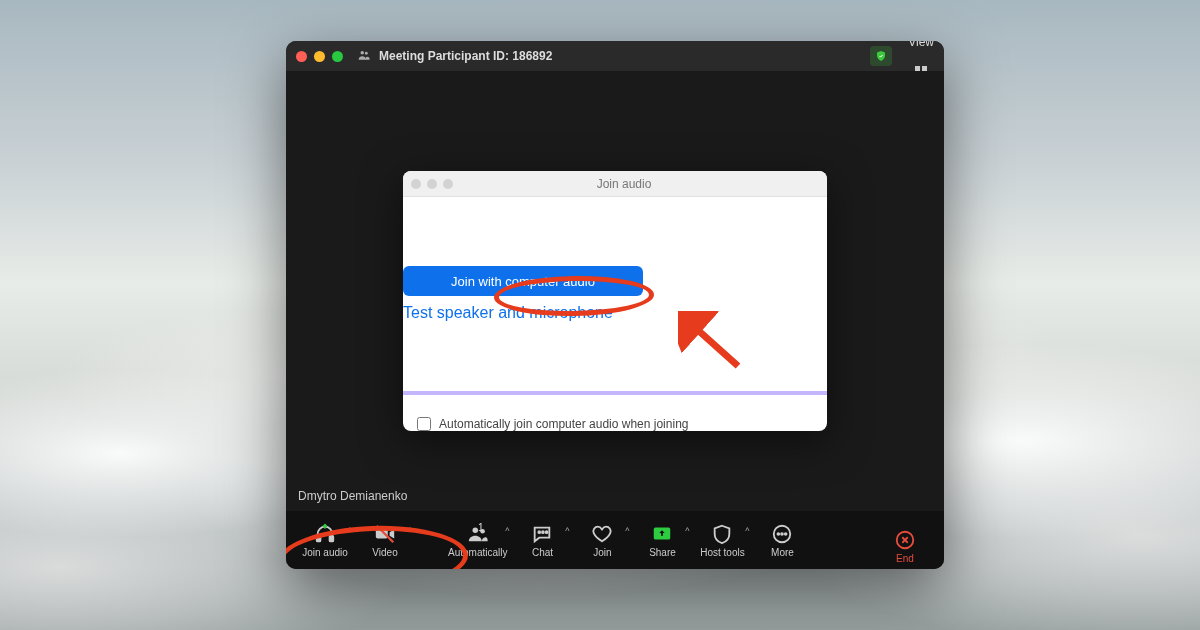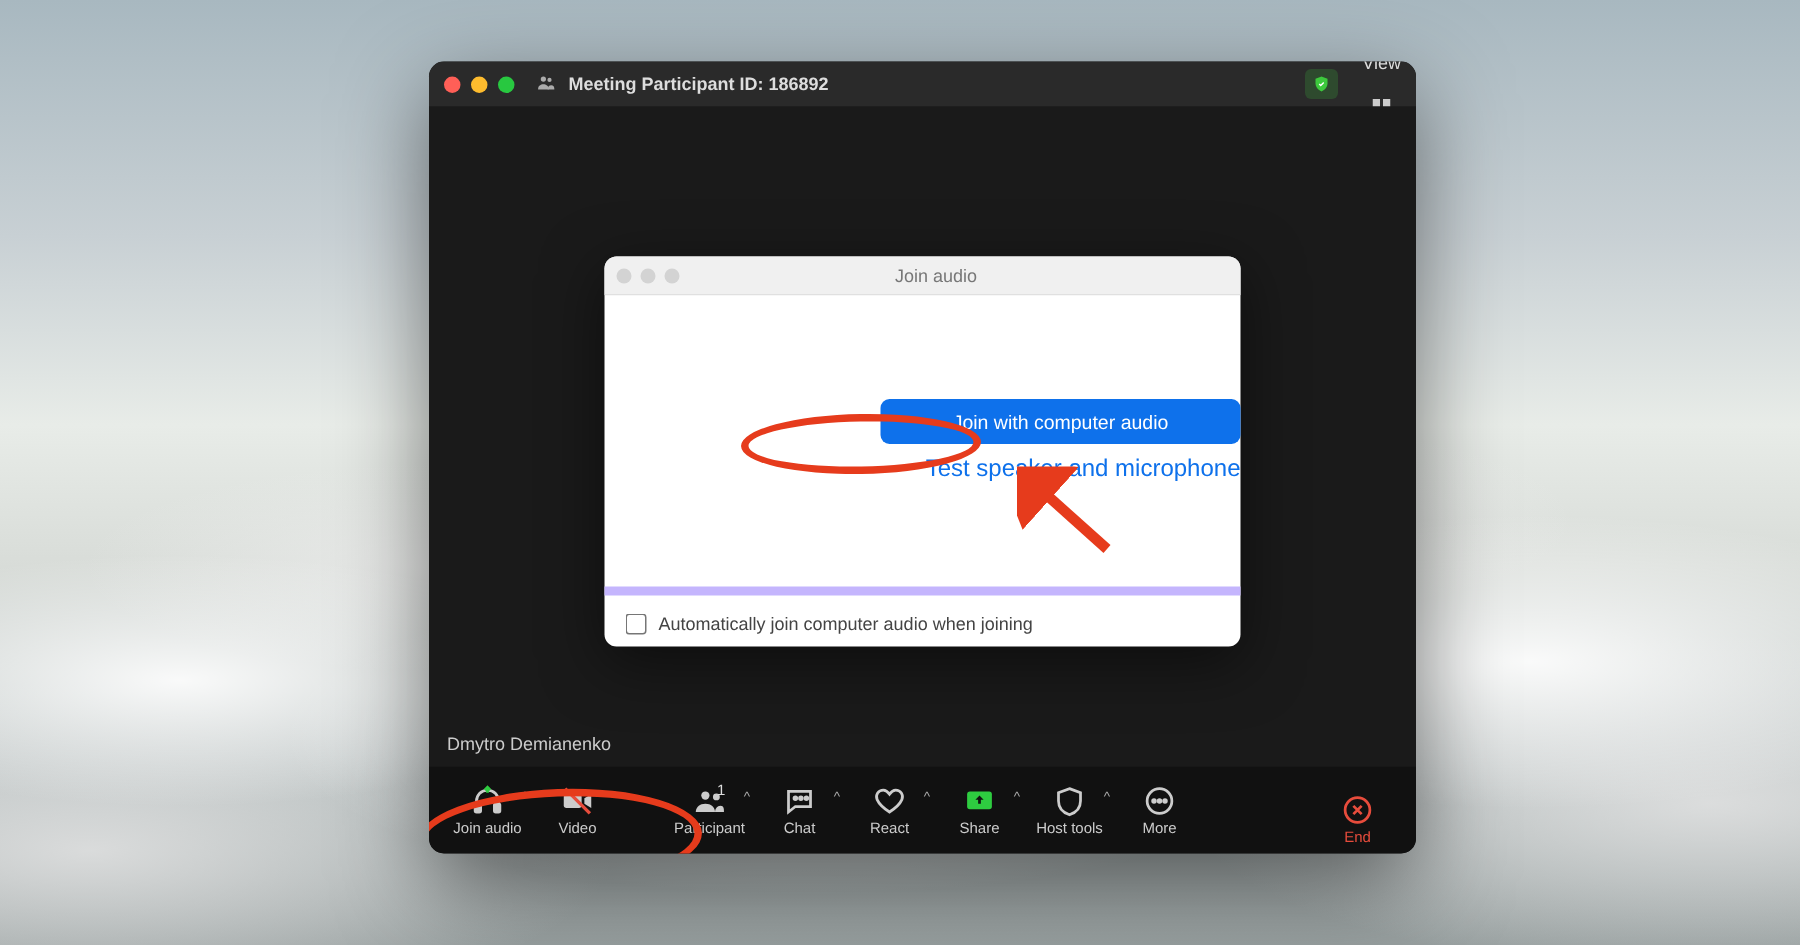--- a/index.html
+++ b/index.html
@@ -50,27 +50,27 @@
   
   .modal {
     position:absolute; left:117px; top:100px; width:424px; height:260px;
     background:#fff; border-radius:8px; box-shadow:0 10px 40px rgba(0,0,0,.5);
     display:flex; flex-direction:column;
   }
   .modal-titlebar { height:26px; background:#f0f0f0; border-top-left-radius:8px;border-top-right-radius:8px;
     display:flex;align-items:center;padding:0 8px;gap:6px;color:#888;font-size:12px;border-bottom:1px solid #e0e0e0;}
   .modal-titlebar .mtl { width:10px;height:10px;border-radius:50%;background:#d3d3d3; }
   .modal-title { flex:1;text-align:center;font-weight:500;color:#777;font-size:12px;margin-left:-30px;}
-  .modal-body { flex:1; display:flex;flex-direction:column;align-items:flex-end;justify-content:center;gap:8px;position:relative;}
+  .modal-body { flex:1; display:flex;flex-direction:column;align-items:flex-start;justify-content:center;gap:8px;position:relative;}
   .join-btn {
     width:240px;height:30px;background:#0e71eb;color:#fff;border:none;border-radius:6px;
     font-size:13px;font-weight:500;cursor:pointer;
   }
   .test-link { color:#0e71eb;font-size:16px;text-decoration:none;cursor:pointer;}
-  .modal-footer { height:40px;border-top:6px solid #c4b5fd;display:flex;align-items:flex-start;padding:12px 14px;gap:8px;color:#444;font-size:12px;}
+  .modal-footer { height:40px;border-top:4px solid #c4b5fd;display:flex;align-items:flex-end;padding:0 14px;gap:8px;color:#444;font-size:12px;}
   .modal-footer input[type=checkbox]{width:14px;height:14px;}
   
   .anno-circle1 {
     position:absolute; left:208px; top:205px; width:160px; height:40px;
     border:5px solid #e63b1c; border-radius:50%/50%; transform:rotate(-1deg);
     pointer-events:none;
   }
   .anno-arrow {
     position:absolute; left:392px; top:240px; width:70px;height:70px; pointer-events:none;
   }
@@ -188,38 +188,38 @@
     <div class="tspacer"></div>
     <div class="tbtn">
       <svg width="22" height="22" viewBox="0 0 24 24" fill="#ccc">
           <circle cx="9" cy="8" r="3"></circle>
           <circle cx="17" cy="9" r="2.5"></circle>
           <path d="M2 20c0-3.5 3-6 7-6s7 2.5 7 6H2z"></path>
           <path d="M16 20c0-2 1.5-4.5 4-4.5s2.5 2.5 2.5 4.5H16z"></path>
         </svg>
       <span class="pcount">1</span>
       <span class="caret">^</span>
-      <span>Participant</span>
+      <span>Automatically</span>
     </div>
     <div class="tbtn">
       <svg width="22" height="22" viewBox="0 0 24 24" fill="none" stroke="#ccc" stroke-width="2">
           <path d="M4 5h16v11H9l-5 4V5z"></path>
           <circle cx="9" cy="10" r="1" fill="#ccc"></circle>
           <circle cx="13" cy="10" r="1" fill="#ccc"></circle>
           <circle cx="17" cy="10" r="1" fill="#ccc"></circle>
         </svg>
       <span class="caret">^</span>
       <span>Chat</span>
     </div>
     <div class="tbtn">
       <svg width="22" height="22" viewBox="0 0 24 24" fill="none" stroke="#ccc" stroke-width="2">
           <path d="M12 20s-7-4.5-9-9c-1.5-3.5 1-7 4.5-7 2 0 3.5 1.5 4.5 3 1-1.5 2.5-3 4.5-3 3.5 0 6 3.5 4.5 7-2 4.5-9 9-9 9z"></path>
         </svg>
       <span class="caret">^</span>
-      <span>React</span>
+      <span>Join</span>
     </div>
     <div class="tbtn share">
       <svg width="22" height="22" viewBox="0 0 24 24" fill="#2ecc40">
           <rect x="3" y="5" width="18" height="13" rx="2"></rect>
           <path d="M12 8l-3 3h2v3h2v-3h2l-3-3z" fill="#111"></path>
         </svg>
       <span class="caret">^</span>
       <span>Share</span>
     </div>
     <div class="tbtn">

